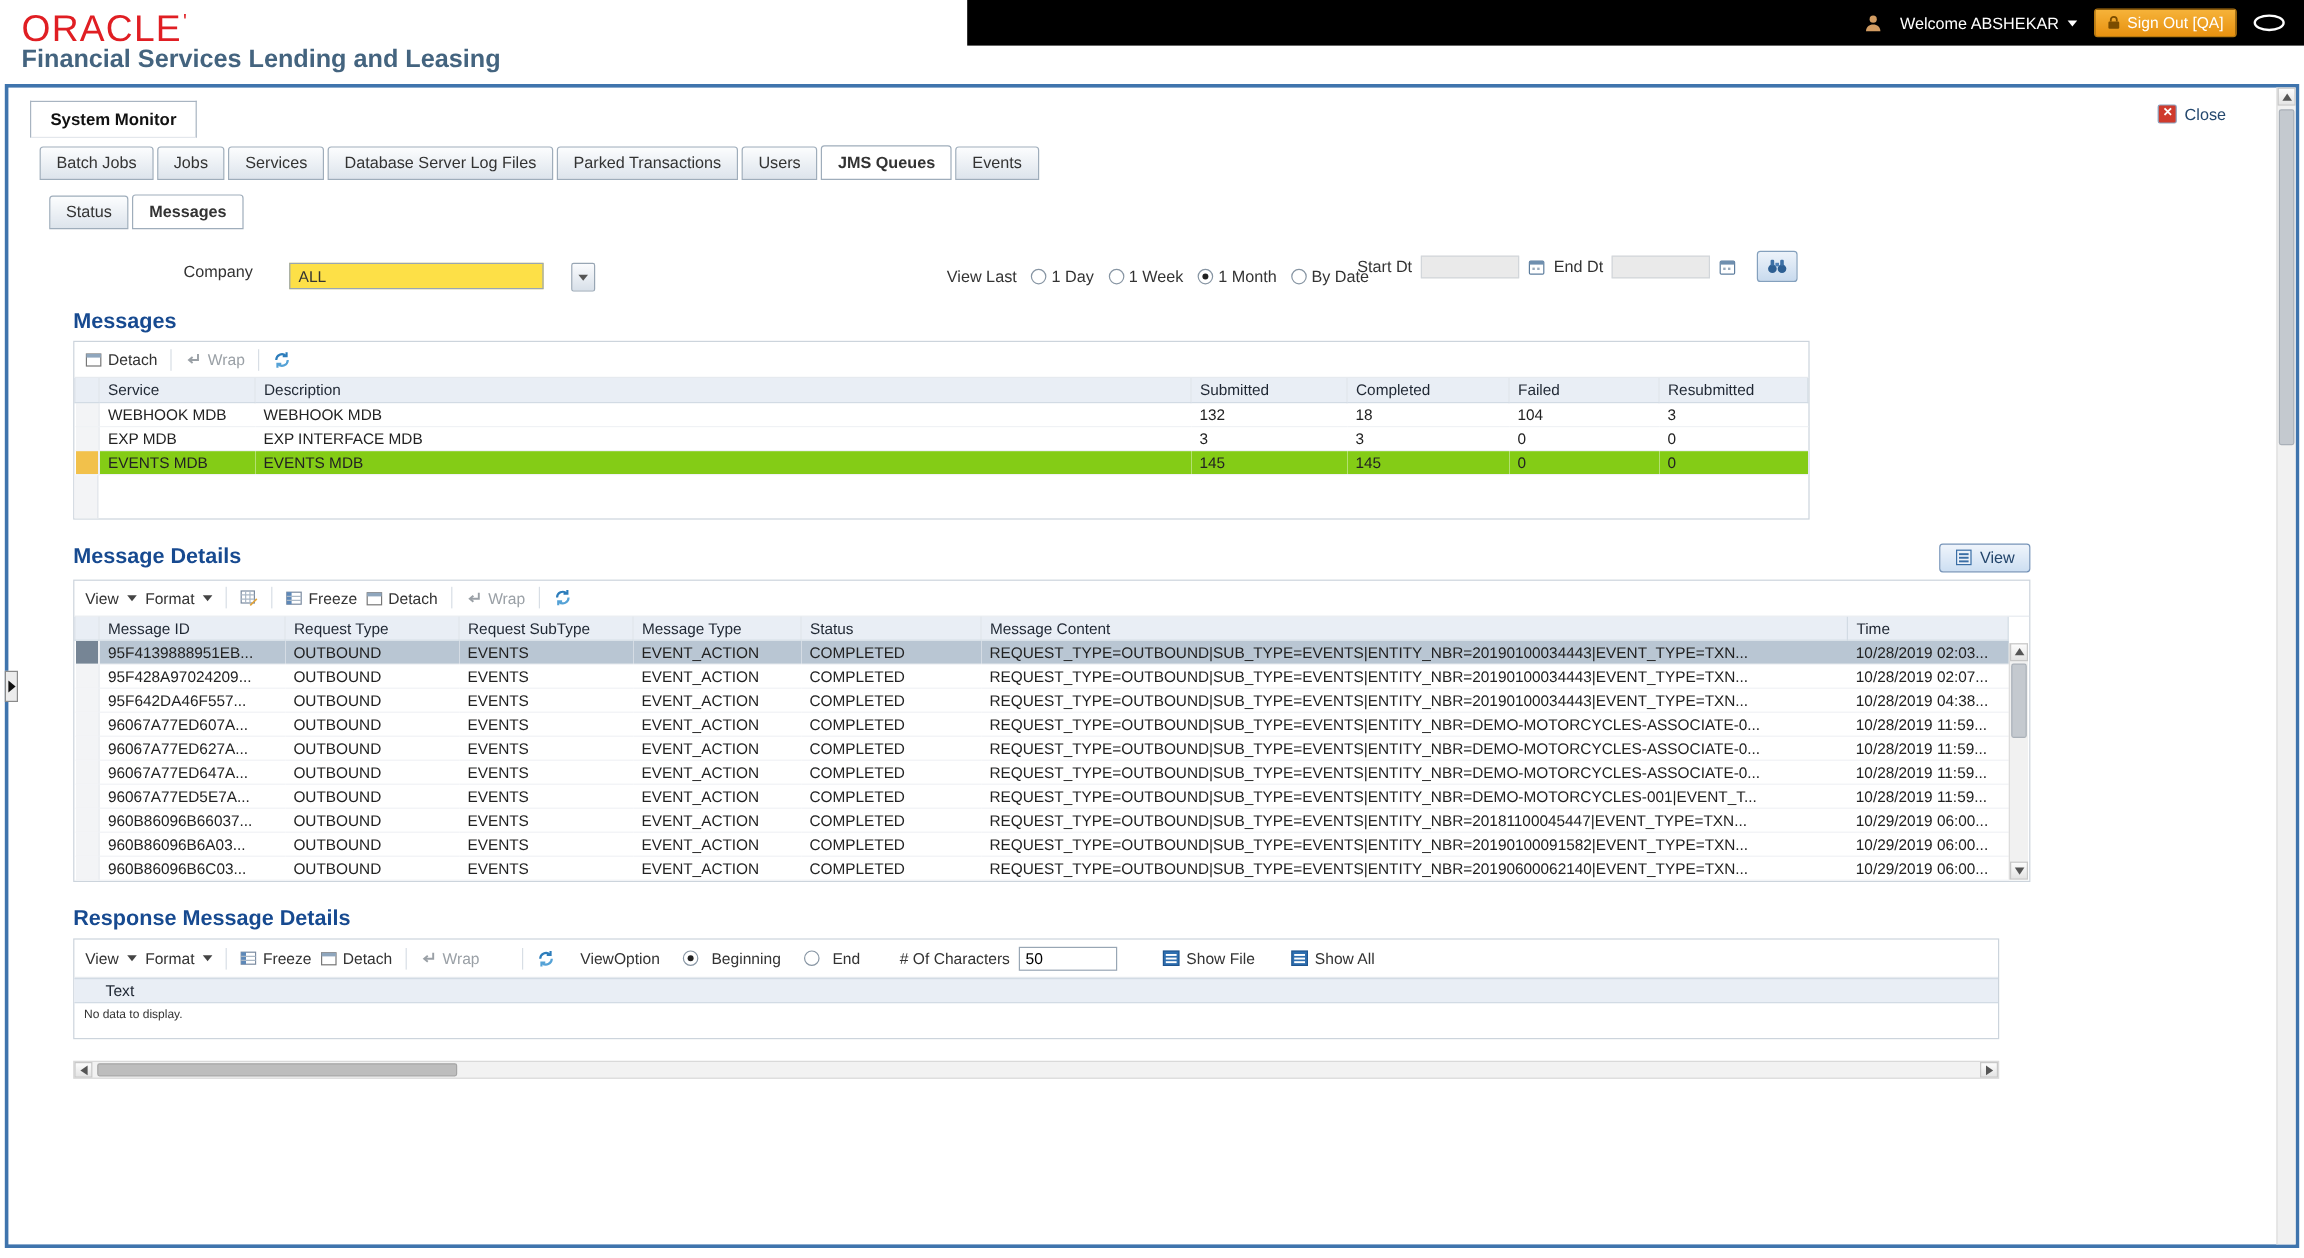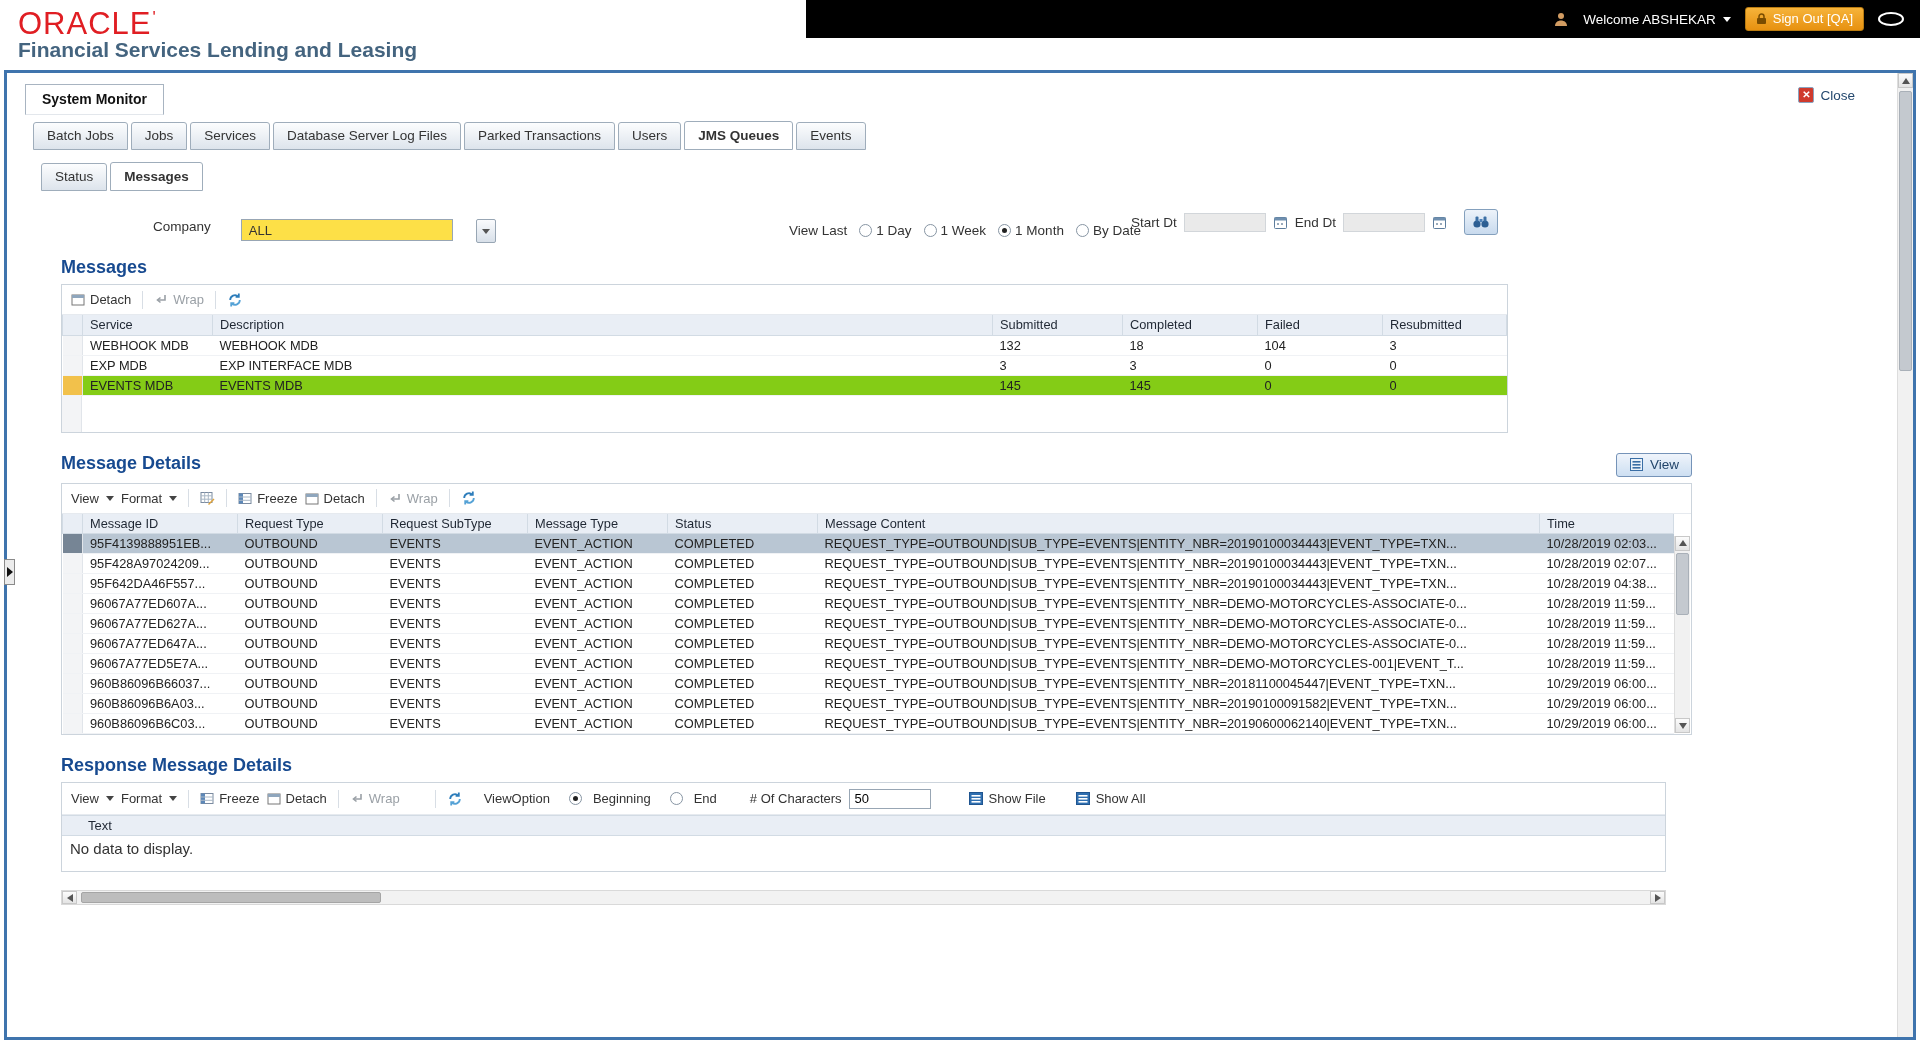--- a/index.html
+++ b/index.html
@@ -104,21 +104,21 @@
   .btn-raised { display:flex; align-items:center; gap:6px; border:1px solid #7593b8; border-radius:3px;
                 background:linear-gradient(#eff4fb,#cddff2); padding:3px 12px 4px; font-size:13.5px;
                 color:#23456b; cursor:pointer; }
 
   .response-grid { width:1605px; }
   .response-toolbar { height:32px; }
   .chars-input { width:82px; height:20px; border:1px solid #98a6b4; padding:1px 5px; font-size:13px;
                  font-family:"Liberation Sans", sans-serif; }
   .text-colhead { height:21px; background:#e9eef5; border-top:1px solid #d2dbe4; border-bottom:1px solid #d2dbe4;
                   display:flex; align-items:center; padding-left:26px; font-size:13px; color:#1f2733; }
-  .nodata { padding:4px 8px 14px; font-size:15px; color:#333; }
+  .nodata { padding:4px 8px 14px; font-size:10px; color:#333; }
 
   
   .h-scrollbar { margin:18px 0 0 54px; width:1605px; height:15px; display:flex; background:#f2f2f2;
                  border:1px solid #d9d9d9; }
   .h-scrollbar .scroll-btn { width:15px; height:13px; }
   .h-track { position:relative; flex:1; }
   .h-thumb { position:absolute; left:4px; top:1px; width:300px; height:11px; background:#bdbdbd;
              border:1px solid #a5a5a5; border-radius:2px; cursor:grab; }
 
   .main-vscroll { position:absolute; top:0; right:0; bottom:0; width:16px; background:#f1f1f1;

